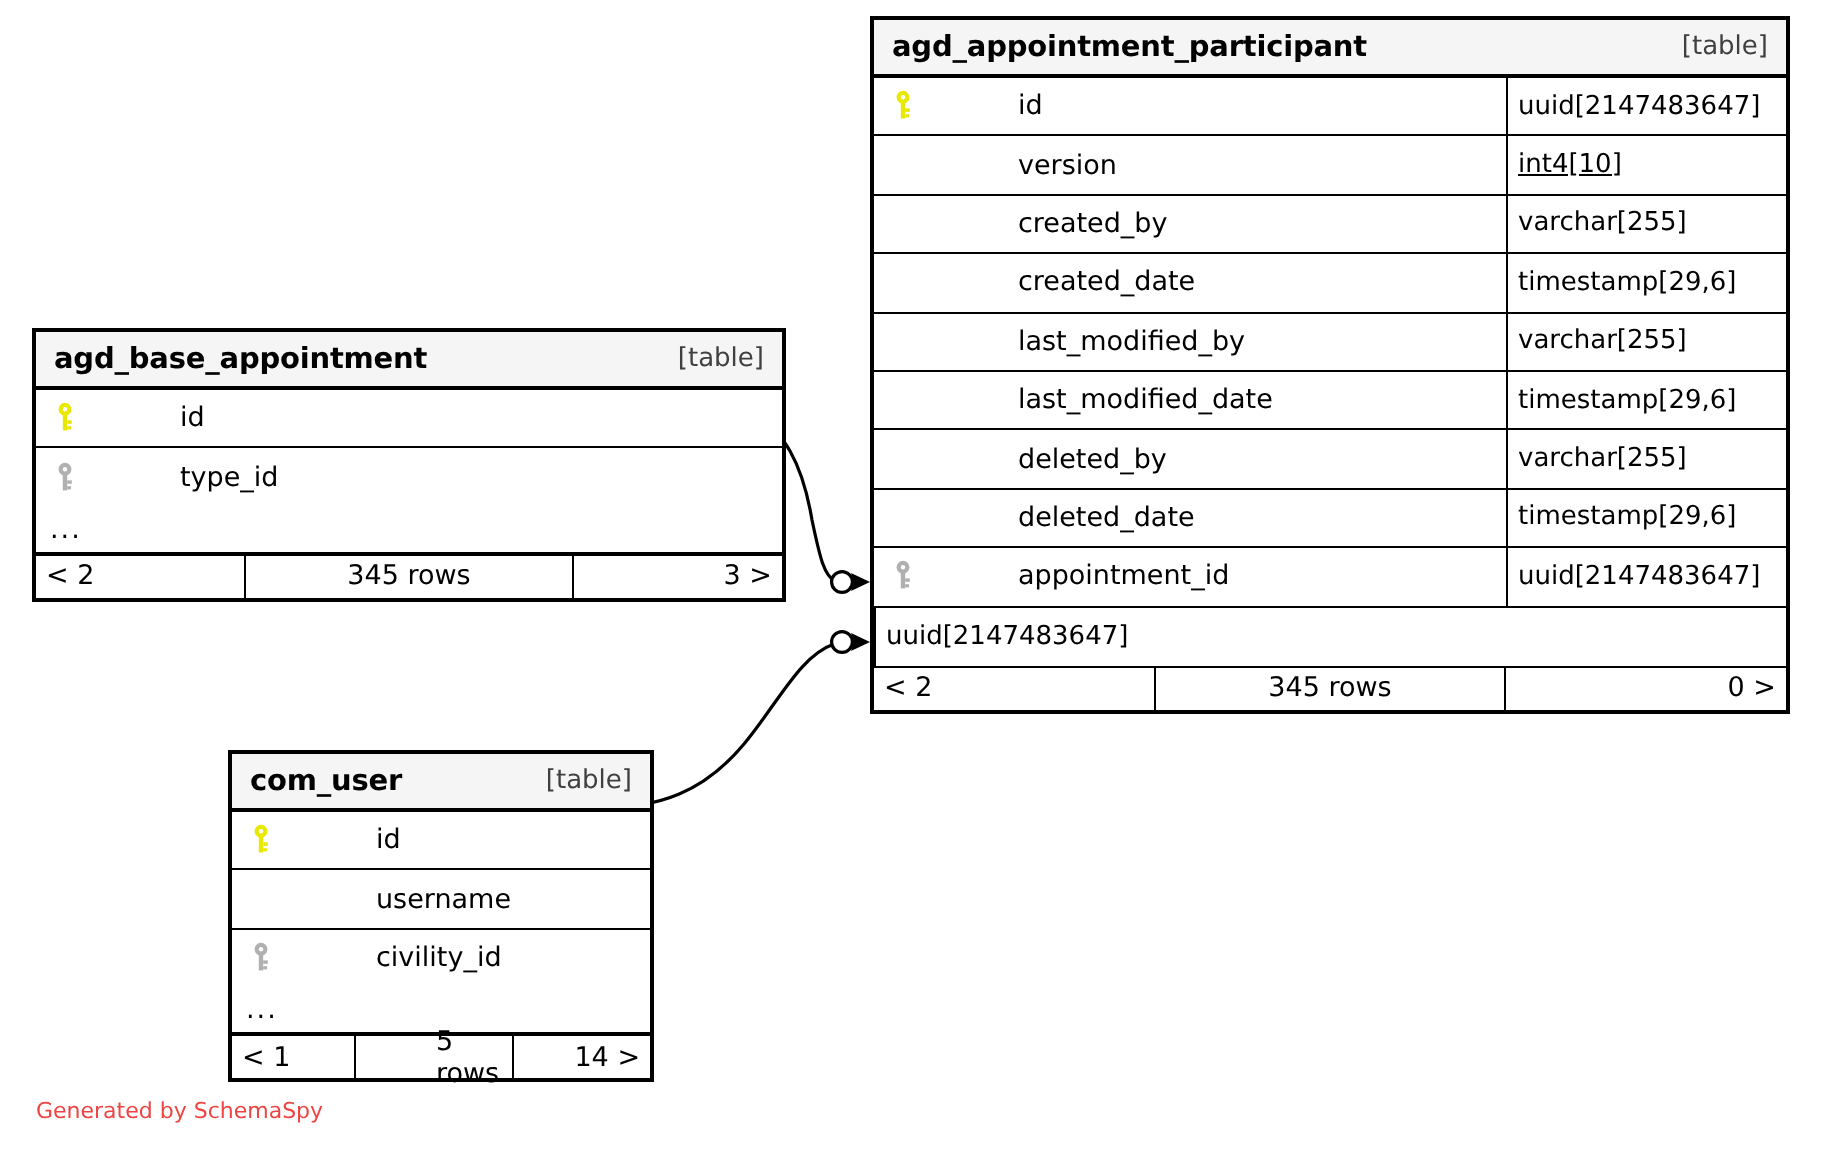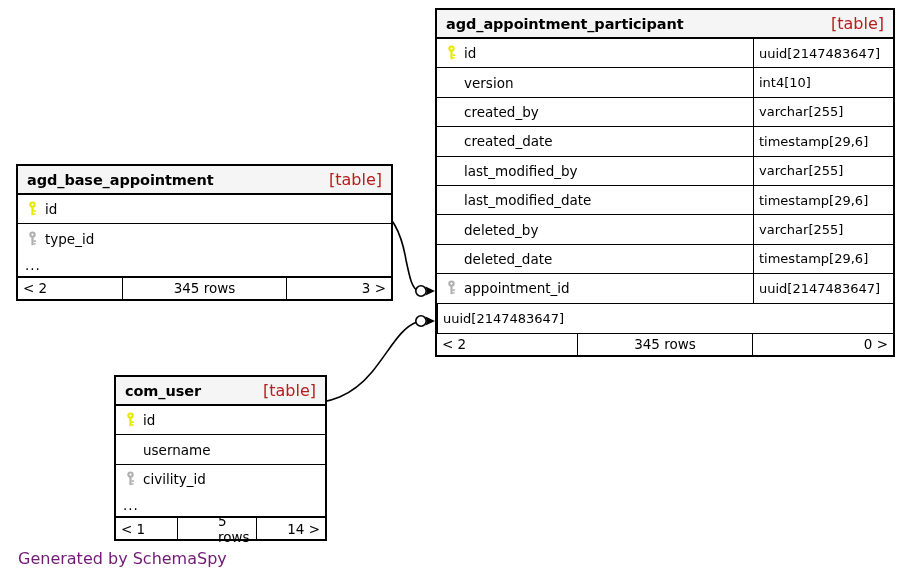--- a/index.html
+++ b/index.html
@@ -40,38 +40,39 @@
     height: 29px;
   }
   .er-title {
     font-weight: bold;
     font-size: 14.5px;
     letter-spacing: -0.1px;
     white-space: nowrap;
   }
   .er-tag {
     margin-left: auto;
-    font-size: 16px;
-    color: #b91c1c;
+    font-size: 13px;
+    color: #404040;
     white-space: nowrap;
   }
 
   
   .er-col {
     height: 29.4px;
     align-items: center;
   }
   .er-colname {
     flex: 1 1 auto;
     display: flex;
     align-items: center;
     min-width: 0;
     padding-left: 8px;
     box-sizing: border-box;
     overflow: hidden;
+    gap: 45px;
   }
   .er-coltype {
     flex: 0 0 auto;
     box-sizing: border-box;
     border-left: 1px solid #000000;
     padding-left: 5px;
     display: flex;
     align-items: center;
     font-size: 13px;
     white-space: nowrap;
@@ -126,22 +127,22 @@
     width: 912px; height: 579px;
     z-index: 1;
     pointer-events: none;
   }
 
   
   #gen-caption {
     position: absolute;
     left: 18px;
     top: 549px;
-    font-size: 16px;
-    color: #701a75;
+    font-size: 11px;
+    color: #ef4444;
     white-space: nowrap;
   }
 </style>
 </head>
 <body>
 
 <svg id="connectors" viewBox="0 0 912 579" width="912" height="579">
 
   <path d="M 372,209 C 392,209 402,236 406,260 C 410,279 412,288 418,291" fill="none" stroke="#000000" stroke-width="1.6"></path>
   <circle cx="421" cy="291" r="5.2" fill="#ffffff" stroke="#000000" stroke-width="1.6"></circle>
@@ -169,21 +170,21 @@
             </svg></span>
           <span class="er-label">id</span>
         </div>
         <div class="er-coltype" style="flex:0 0 140px;">uuid[2147483647]</div>
       </div>
       <div class="er-row er-col">
         <div class="er-colname">
           <span class="keyicon blank"></span>
           <span class="er-label">version</span>
         </div>
-        <div class="er-coltype" style="flex:0 0 140px;">int4[10]</div>
+        <div class="er-coltype" style="flex:0 0 140px;text-decoration:underline;">int4[10]</div>
       </div>
       <div class="er-row er-col">
         <div class="er-colname">
           <span class="keyicon blank"></span>
           <span class="er-label">created_by</span>
         </div>
         <div class="er-coltype" style="flex:0 0 140px;">varchar[255]</div>
       </div>
       <div class="er-row er-col">
         <div class="er-colname">

